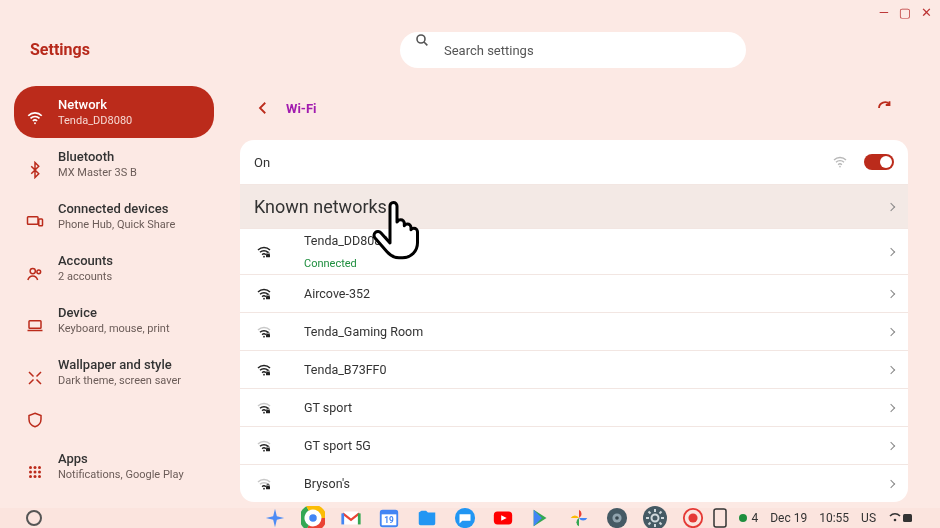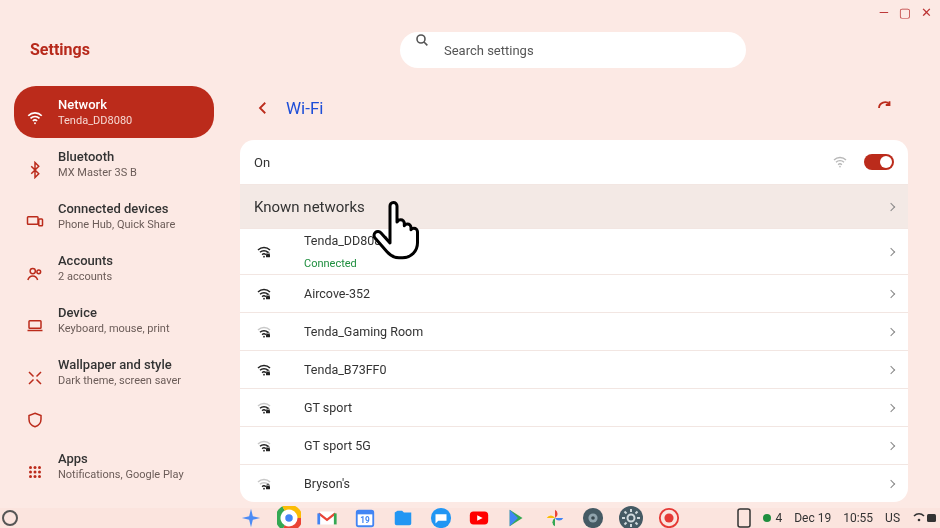--- a/index.html
+++ b/index.html
@@ -24,30 +24,30 @@
   .side-item .txt .t1{font-size:13px;color:#333;font-weight:500}
   .side-item .txt .t2{font-size:11px;color:#6b5c58;margin-top:2px}
   .side-item.active .txt .t1{color:#fff}
   .side-item.active .txt .t2{color:#f6d8d2}
 
   
   .main{position:absolute;left:240px;top:86px;right:32px;bottom:40px;background:#fce9e4;}
   .card{background:#fff;border-radius:14px;overflow:hidden}
   .crumb{display:flex;align-items:center;gap:14px;height:44px;padding:0 14px}
   .crumb .back{color:#bb2b1b;cursor:pointer}
-  .crumb .title{color:#1d4ed8;font-size:17px;font-weight:400}
+  .crumb .title{color:#a21caf;font-size:13px;font-weight:700}
   .crumb .spacer{flex:1}
   .crumb .refresh{color:#bb2b1b;cursor:pointer;width:18px;height:18px}
 
   .row{display:flex;align-items:center;height:44px;padding:0 14px;border-top:1px solid #f2e6e2;font-size:13px;color:#333;cursor:pointer}
   .row.first{border-top:none}
   .row .label{flex:0 0 auto}
   .row .grow{flex:1}
   .row.known{background:#f3e9e5}
-  .row.known{font-size:15px;color:#333}
+  .row.known{font-size:18px;color:#333}
   .row .chev{width:6px;height:6px;border-top:1.5px solid #888;border-right:1.5px solid #888;transform:rotate(45deg)}
 
   .switch{width:30px;height:16px;border-radius:8px;background:#bb2b1b;position:relative}
   .switch::after{content:"";position:absolute;right:2px;top:2px;width:12px;height:12px;border-radius:50%;background:#fff}
   .wifi-dim{width:16px;height:16px;margin-right:16px;opacity:.35}
 
   .net-row{display:flex;align-items:center;height:38px;padding:0 14px;border-top:1px solid #f2e6e2;font-size:12.5px;color:#333;cursor:pointer}
   .net-row .sig{width:16px;height:16px;margin-right:32px;margin-left:2px;position:relative}
   .net-row .names{display:flex;flex-direction:column}
   .net-row .sub{font-size:11px;color:#1e8e3e;margin-top:9px}
@@ -57,21 +57,21 @@
 
   
   .sig svg{position:absolute;inset:0}
 
   
   .hand{position:absolute;left:368px;top:200px;width:56px;height:60px;pointer-events:none}
 
   
 
   
-  .taskbar{position:absolute;left:0;right:0;bottom:0;height:20px;background:#fbe4de;display:flex;align-items:center;padding:0 2px}
+  .taskbar{position:absolute;left:0;right:0;bottom:0;height:20px;background:#fbe4de;display:flex;align-items:center;padding:0 26px}
   .taskbar .launcher{width:16px;height:16px;border-radius:50%;border:2px solid #555;margin-right:220px}
   .taskbar .apps{display:flex;gap:12px;align-items:center}
   .taskbar .apps .app{width:26px;height:26px;border-radius:50%;display:flex;align-items:center;justify-content:center}
   .taskbar .tray{margin-left:auto;display:flex;gap:12px;align-items:center;font-size:12px;color:#333}
   .taskbar .tray .pill{display:flex;gap:4px;align-items:center}
   .taskbar .tray .green-dot{width:8px;height:8px;background:#1e8e3e;border-radius:50%}
   .taskbar .tray .batconn{width:26px;height:16px}
 
   
   svg{display:block}

